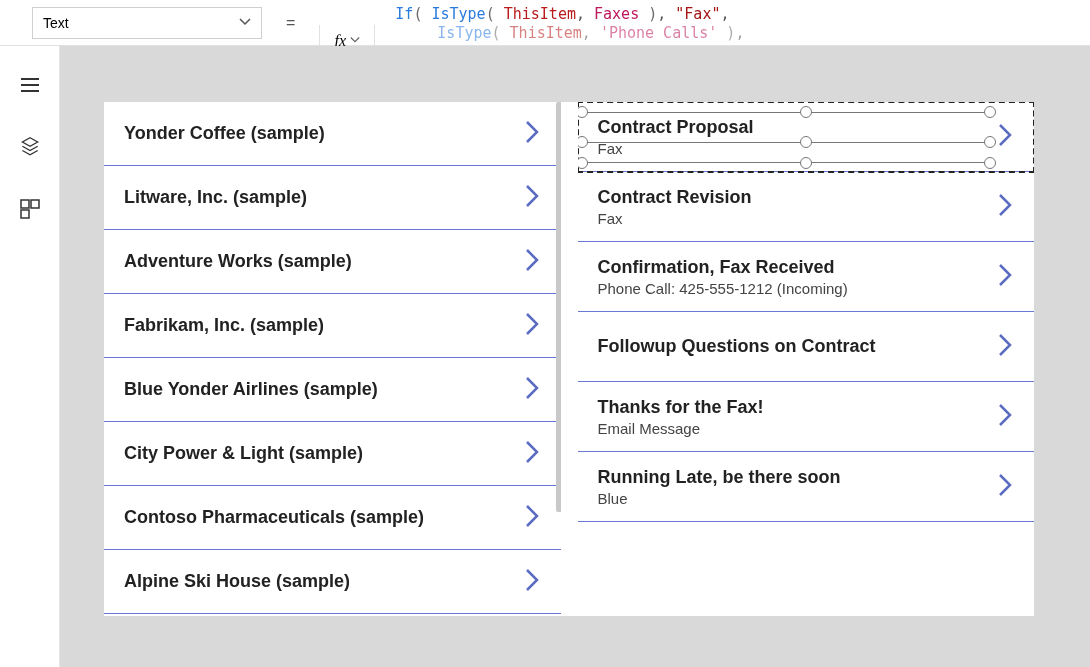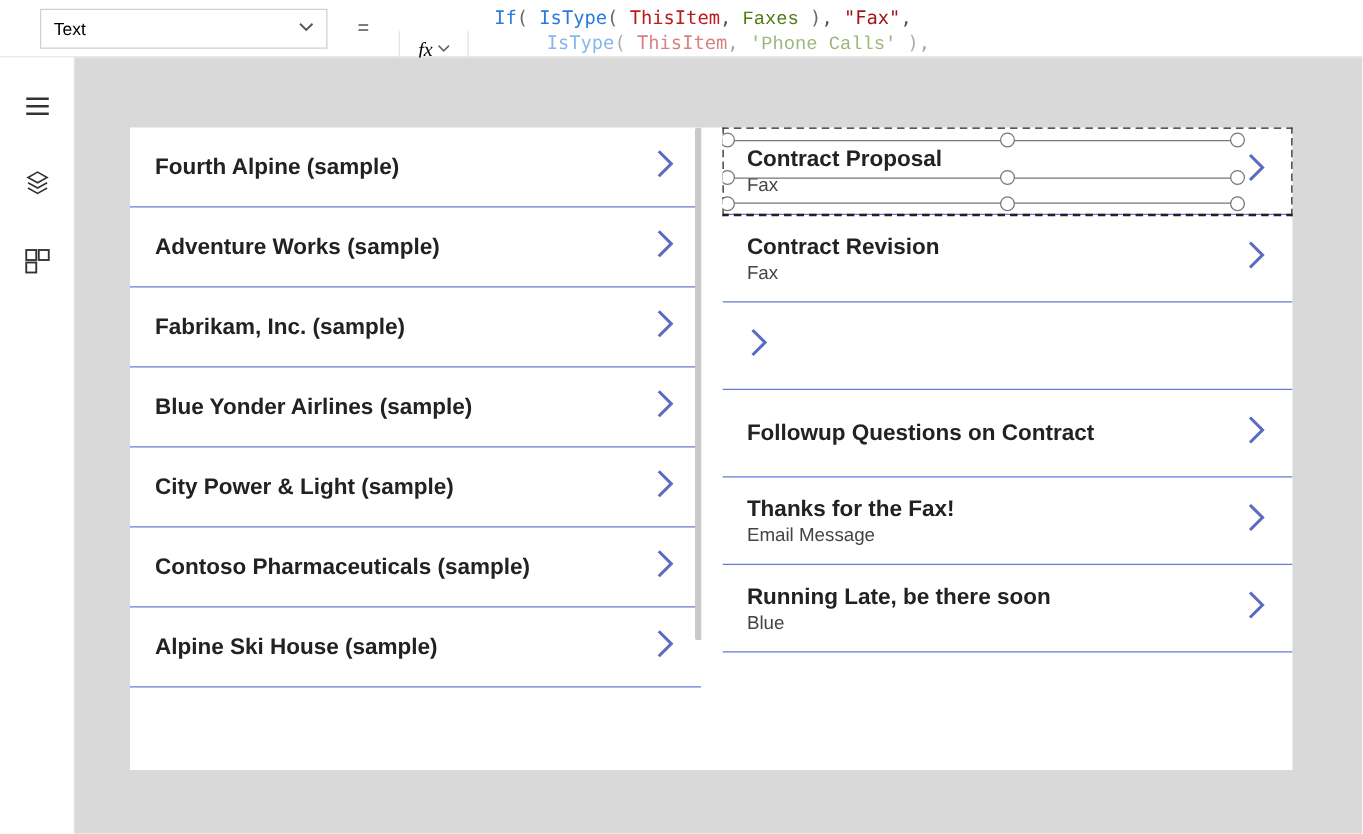--- a/index.html
+++ b/index.html
@@ -8,21 +8,21 @@
     
     .formula-bar { display: flex; align-items: center; height: 46px; border-bottom: 1px solid #e1e1e1; padding: 0 32px 0 32px; gap: 20px; }
     .property-select { width: 230px; height: 32px; border: 1px solid #d0d0d0; padding: 0 10px; font-size: 14px; display: flex; align-items: center; justify-content: space-between; background: #fff; }
     .eq-sign { font-size: 16px; color: #555; padding: 0 4px; }
     .fx-box { width: 56px; height: 32px; border-left: 1px solid #e1e1e1; border-right: 1px solid #e1e1e1; display: flex; align-items: center; justify-content: center; gap: 4px; font-style: italic; font-family: "Times New Roman", serif; font-size: 16px; margin-top: 36px; }
     .fx-chevron { font-style: normal; font-size: 10px; color: #666; }
     .formula { flex: 1; font-family: Consolas, monaco, monospace; font-size: 15px; line-height: 1.3; height: 42px; overflow: hidden; padding-top: 3px; }
     .fn { color: #2a7bde; }
     .paren { color: #6a6a6a; }
     .this { color: #b91c1c; }
-    .type { color: #4d7c0f; font-family: Liberation Mono, monospace; }
+    .type { color: #be185d; }
     .str { color: #a31515; }
     .comma { color: #555; }
     .line2 { color: #999; padding-left: 42px; }
     .line2 .this, .line2 .type, .line2 .fn, .line2 .paren, .line2 .comma { opacity: .55; }
 
     
     .shell { display: flex; height: calc(100% - 46px); }
     .rail { width: 60px; background: #fff; border-right: 1px solid #e5e5e5; padding-top: 28px; display: flex; flex-direction: column; align-items: center; gap: 40px; }
     .rail-icon { width: 22px; height: 22px; display: flex; align-items: center; justify-content: center; color: #444; }
 
@@ -100,21 +100,27 @@
           <rect x="2" y="12" width="8" height="8" stroke="#333" stroke-width="1.5" fill="none"></rect>
         </svg>
     </div>
   </div>
 
   <div class="canvas-area">
     <div class="app-surface">
 
       <div class="gallery left" style="position:relative;">
         <div class="item">
-          <span class="item-title">Fourth Alpine (sample)</span>
+          <span class="item-title">Yonder Coffee (sample)</span>
+          <span class="chev"><svg viewBox="0 0 18 28">
+                <path d="M4 4 L14 14 L4 24" fill="none" stroke="currentColor" stroke-width="2.5"></path>
+              </svg></span>
+        </div>
+        <div class="item">
+          <span class="item-title">Litware, Inc. (sample)</span>
           <span class="chev"><svg viewBox="0 0 18 28">
                 <path d="M4 4 L14 14 L4 24" fill="none" stroke="currentColor" stroke-width="2.5"></path>
               </svg></span>
         </div>
         <div class="item">
           <span class="item-title">Adventure Works (sample)</span>
           <span class="chev"><svg viewBox="0 0 18 28">
                 <path d="M4 4 L14 14 L4 24" fill="none" stroke="currentColor" stroke-width="2.5"></path>
               </svg></span>
         </div>
@@ -177,20 +183,24 @@
         <div class="item two-line">
           <div class="item-body">
             <span class="item-title">Contract Revision</span>
             <span class="item-sub">Fax</span>
           </div>
           <span class="chev"><svg viewBox="0 0 18 28">
                 <path d="M4 4 L14 14 L4 24" fill="none" stroke="currentColor" stroke-width="2.5"></path>
               </svg></span>
         </div>
         <div class="item two-line">
+          <div class="item-body">
+            <span class="item-title">Confirmation, Fax Received</span>
+            <span class="item-sub">Phone Call: 425-555-1212 (Incoming)</span>
+          </div>
           <span class="chev"><svg viewBox="0 0 18 28">
                 <path d="M4 4 L14 14 L4 24" fill="none" stroke="currentColor" stroke-width="2.5"></path>
               </svg></span>
         </div>
         <div class="item two-line">
           <div class="item-body">
             <span class="item-title">Followup Questions on Contract</span>
           </div>
           <span class="chev"><svg viewBox="0 0 18 28">
                 <path d="M4 4 L14 14 L4 24" fill="none" stroke="currentColor" stroke-width="2.5"></path>

